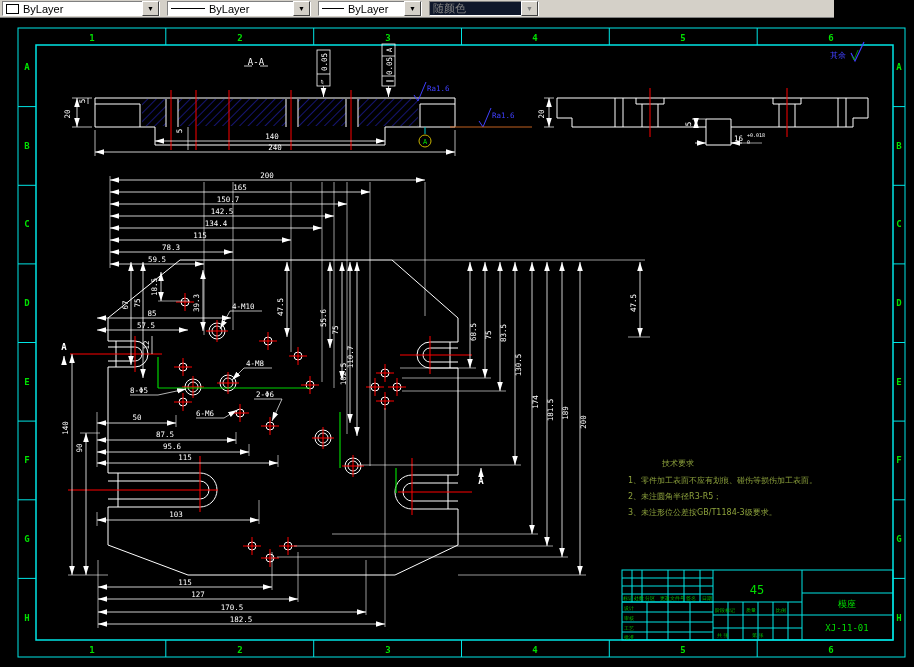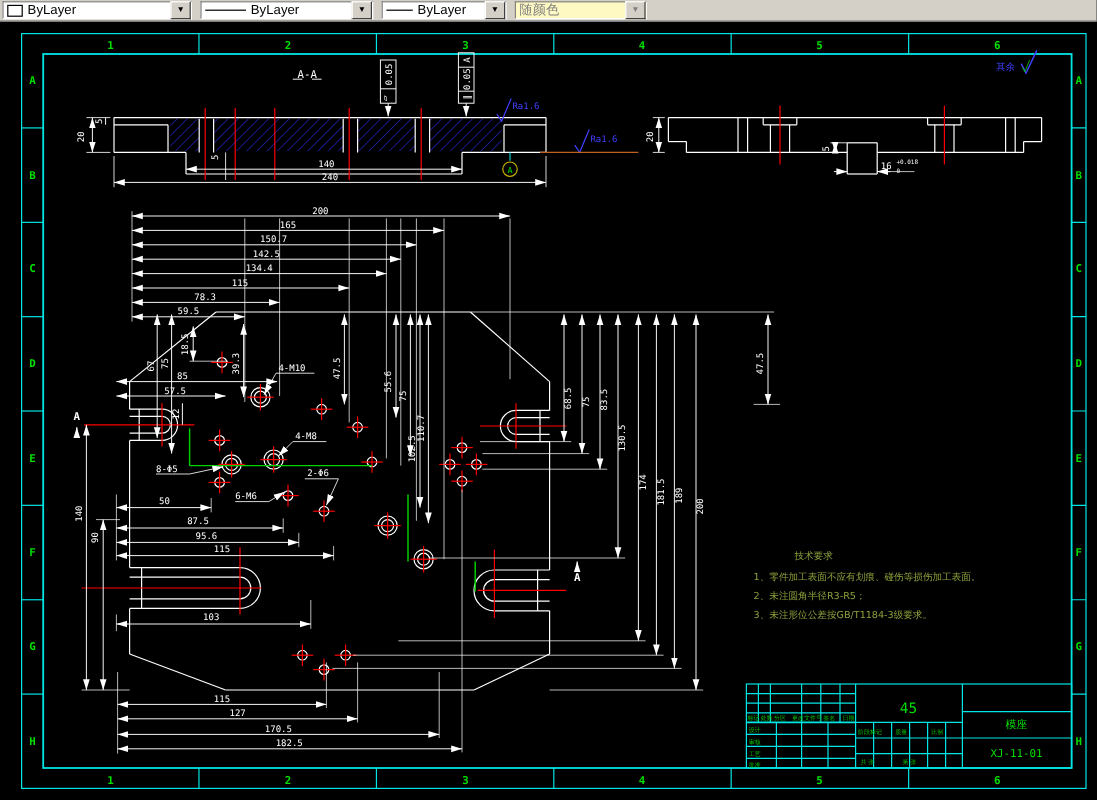--- a/index.html
+++ b/index.html
@@ -1,22 +1,22 @@
 <!DOCTYPE html>
 <html><head>
 <meta charset="utf-8">
 <style>
   html,body{margin:0;padding:0;background:#000;width:914px;height:667px;overflow:hidden}
   #stage{position:relative;width:914px;height:667px;background:#000;font-family:"Liberation Sans",sans-serif}
   
-  #toolbar{position:absolute;left:0;top:0;width:914px;height:18px;background:#d4d0c8;border-bottom:1px solid #808080;display:flex;align-items:center;gap:7px;padding-left:2px;box-sizing:border-box}
+  #toolbar{position:absolute;left:0;top:0;width:834px;height:18px;background:#d4d0c8;border-bottom:1px solid #808080;display:flex;align-items:center;gap:7px;padding-left:2px;box-sizing:border-box}
   .combo{height:15px;background:#fff;border-top:1px solid #808080;border-left:1px solid #808080;border-bottom:1px solid #fff;border-right:1px solid #fff;display:flex;align-items:center;font:11px "Liberation Sans",sans-serif;color:#000;position:relative;box-sizing:border-box}
   .combo .fld{flex:1;display:flex;align-items:center;gap:4px;padding-left:3px;overflow:hidden;white-space:nowrap}
   .combo .arrow{width:15px;height:13px;background:#d4d0c8;border-top:1px solid #fff;border-left:1px solid #fff;border-right:1px solid #404040;border-bottom:1px solid #404040;display:flex;align-items:center;justify-content:center;font-size:7px;color:#000;flex:0 0 auto}
-  .combo.disabled{background:#fef9c3;color:#808080}
+  .combo.disabled{background:#0f172a;color:#808080}
   .combo.disabled .arrow{color:#808080}
   .swatch{width:11px;height:8px;background:#fff;border:1px solid #000;flex:0 0 auto}
   .lineSample{width:34px;height:1px;background:#000;flex:0 0 auto}
   svg text{user-select:none}
   .d{font:7.5px "DejaVu Sans Mono",monospace;fill:#fff;text-anchor:middle}
   .dl{font:7.5px "DejaVu Sans Mono",monospace;fill:#fff;text-anchor:start}
   .zone{font:bold 9px "DejaVu Sans Mono",monospace;fill:#00e000;text-anchor:middle}
   .note{font:8px "DejaVu Sans",sans-serif;fill:#8da23c;text-anchor:start}
   .blue{fill:#4040ff;font:7.5px "DejaVu Sans Mono",monospace}
   .gt{fill:#00dd00;font-family:"DejaVu Sans Mono",monospace;text-anchor:middle}

